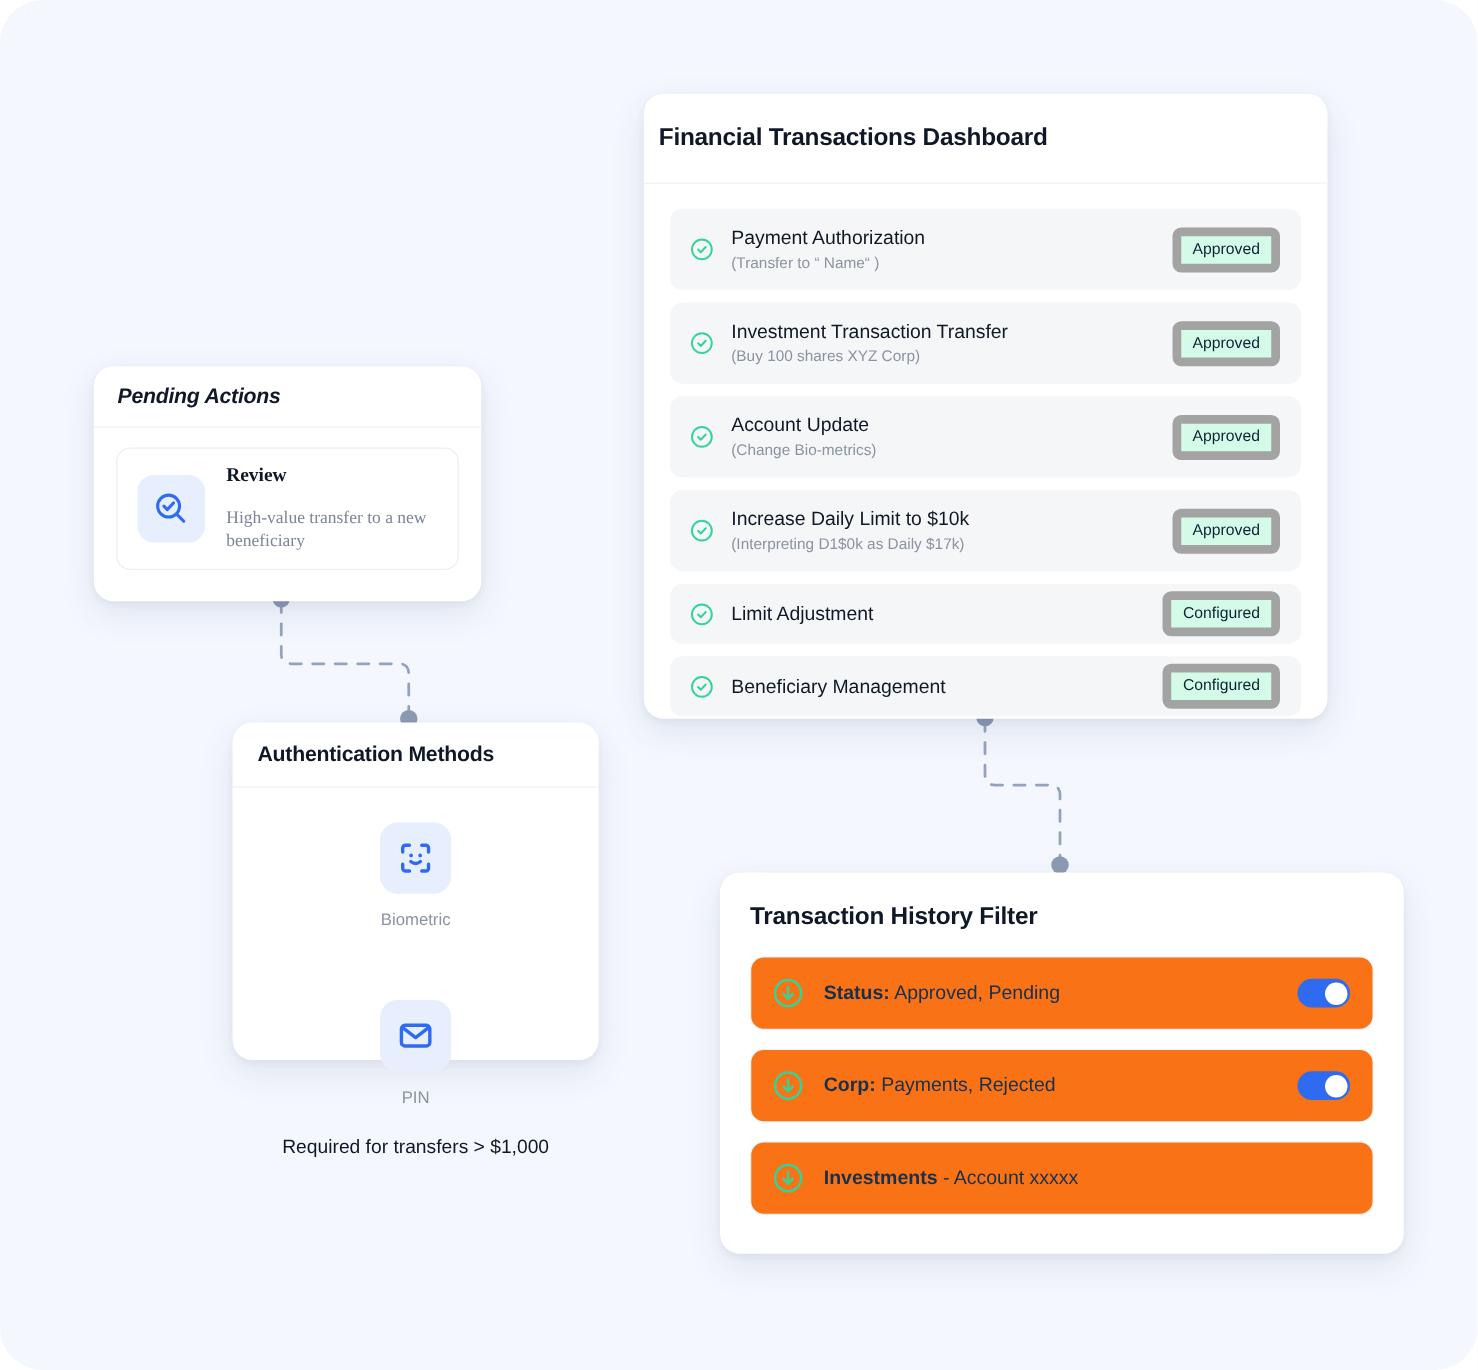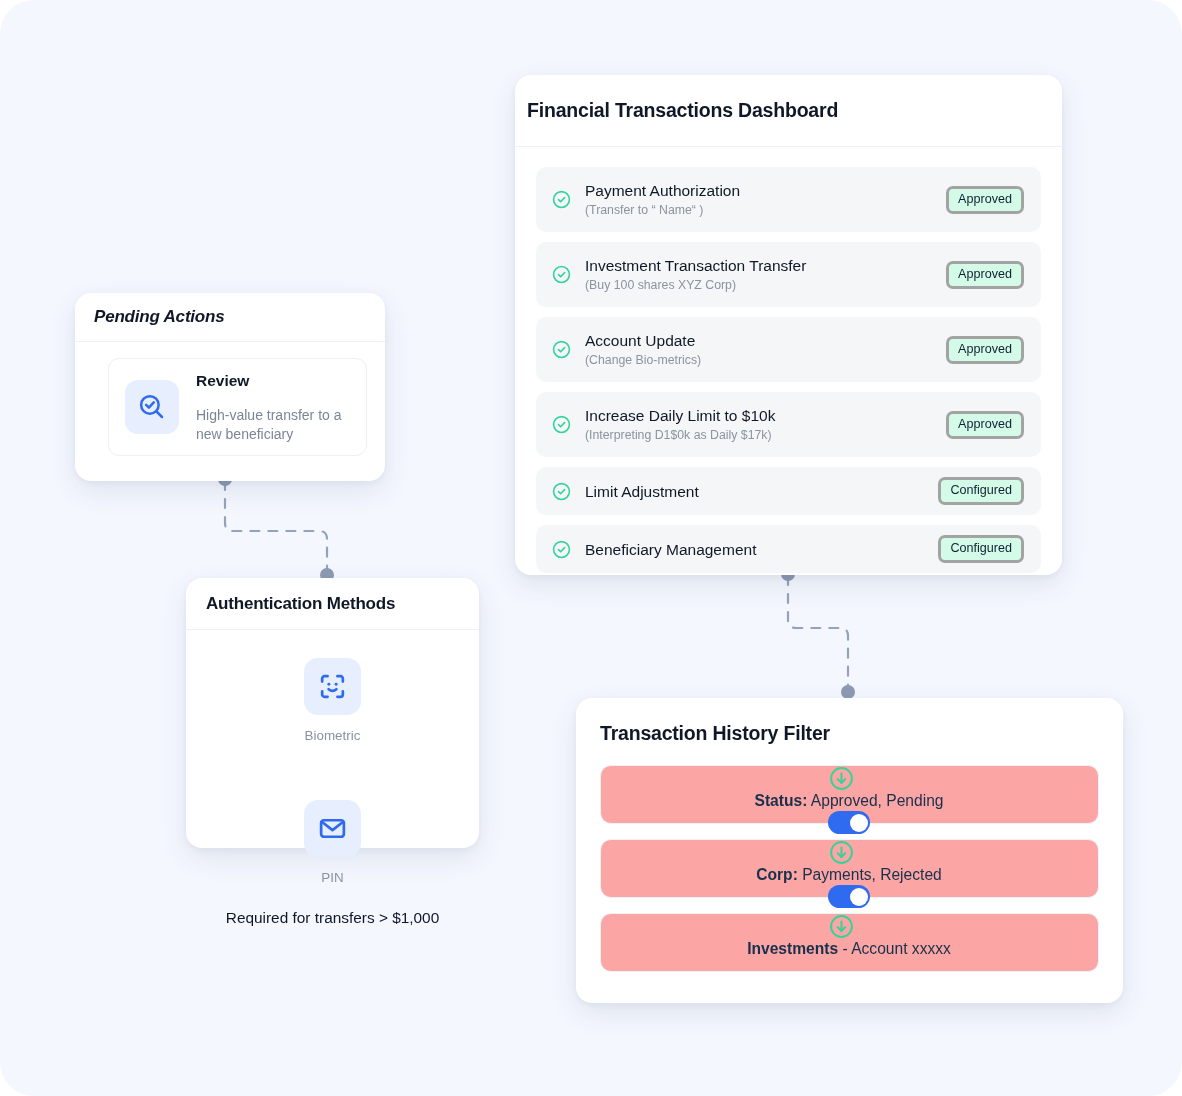--- a/index.html
+++ b/index.html
@@ -85,21 +85,21 @@
     line-height: 19px;
   }
   .txn-sub {
     font-size: 12.3px;
     color: #8b93a1;
     line-height: 16px;
     margin-top: 2px;
   }
   .badge {
     flex: 0 0 auto;
-    border: 3px solid #a3a3a3;
+    border: 7px solid #a3a3a3;
     background: #d4fbe7;
     color: #0f2233;
     border-radius: 7px;
     font-size: 12.6px;
     padding: 4px 9px 5px 9px;
     line-height: 13px;
     white-space: nowrap;
   }
 
   
@@ -110,21 +110,21 @@
     height: 188px;
   }
   #pending .card-header {
     height: 49px;
     padding: 0 19px;
     display: flex;
     align-items: center;
     font-style: italic;
   }
   #pending .card-title { font-size: 17px; }
-  .pending-body { padding: 16px 18px 0 33px; }
+  .pending-body { padding: 16px 18px 0 18px; font-family: Liberation Serif, serif; }
   .review-box {
     border: 1px solid #eceff4;
     border-radius: 11px;
     height: 98px;
     display: flex;
     align-items: center;
     padding: 0 16px;
     box-sizing: border-box;
   }
   .icon-tile {
@@ -208,22 +208,21 @@
     gap: 15px;
   }
   .filter-row {
     border: 1px solid #eef1f6;
     border-radius: 11px;
     height: 59px;
     display: flex;
     align-items: center;
     padding: 0 18px 0 17px;
     box-sizing: border-box;
-    background: #fca5a5;
-    flex-direction: column;
+    background: #f97316;
   }
   .filter-arrow { flex: 0 0 auto; width: 25px; height: 25px; margin-right: 16px; display:block; }
   .filter-text {
     flex: 1 1 auto;
     font-size: 15.6px;
     color: #17304b;
     line-height: 20px;
   }
   .filter-text b { font-weight: bold; }
   .toggle {

